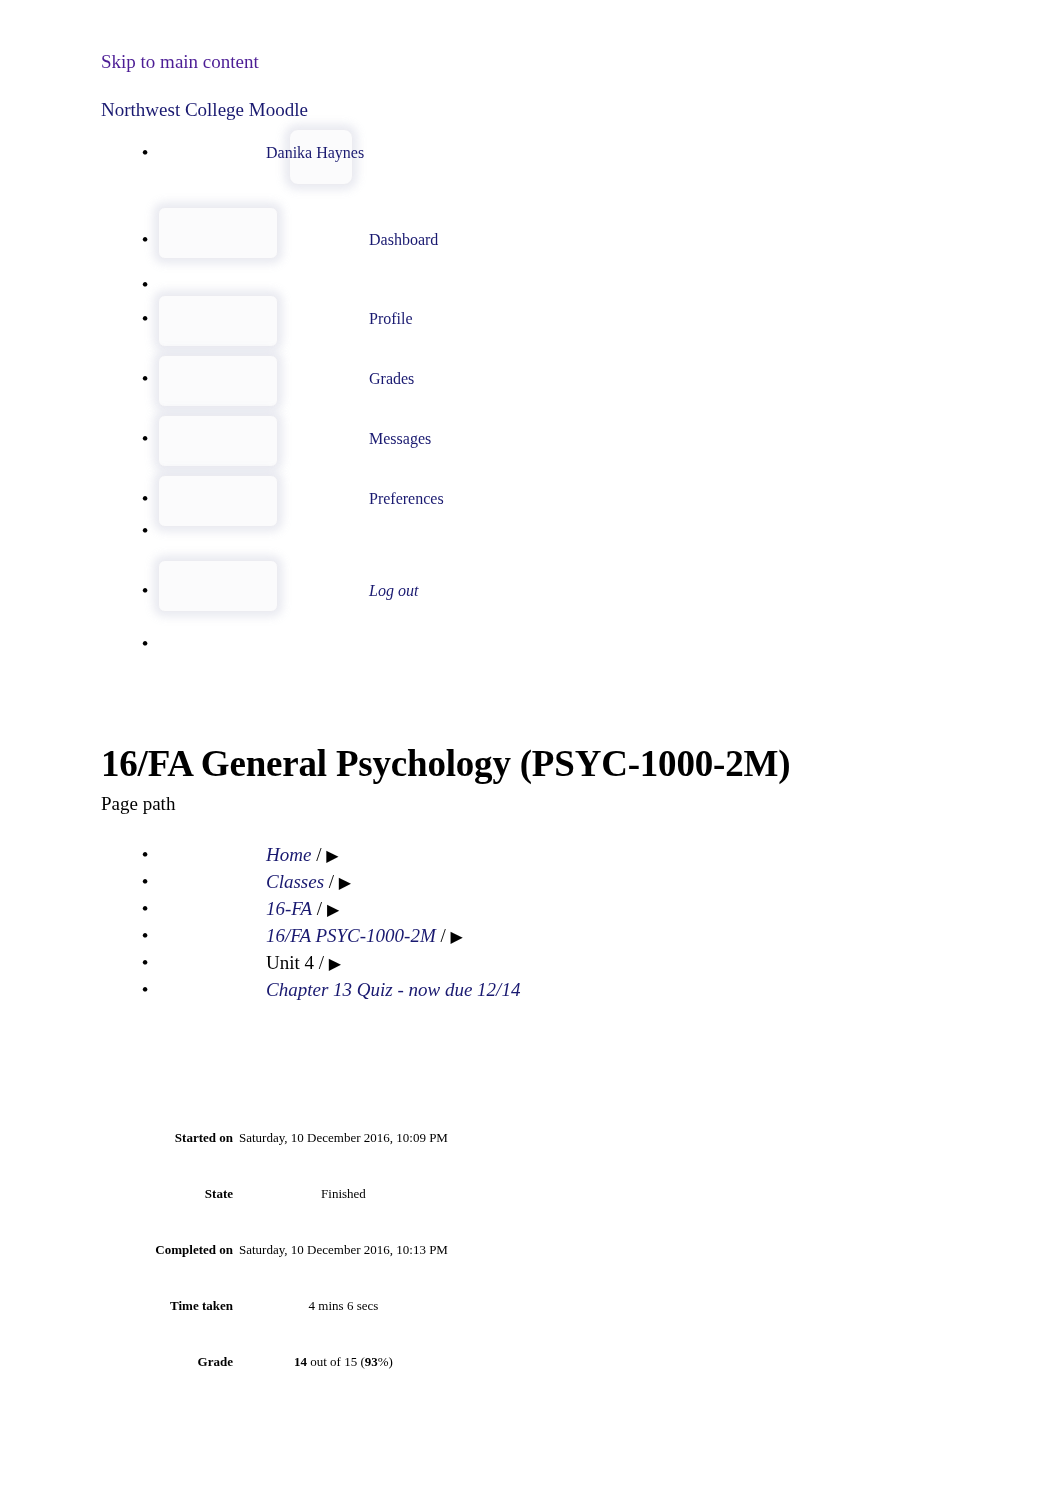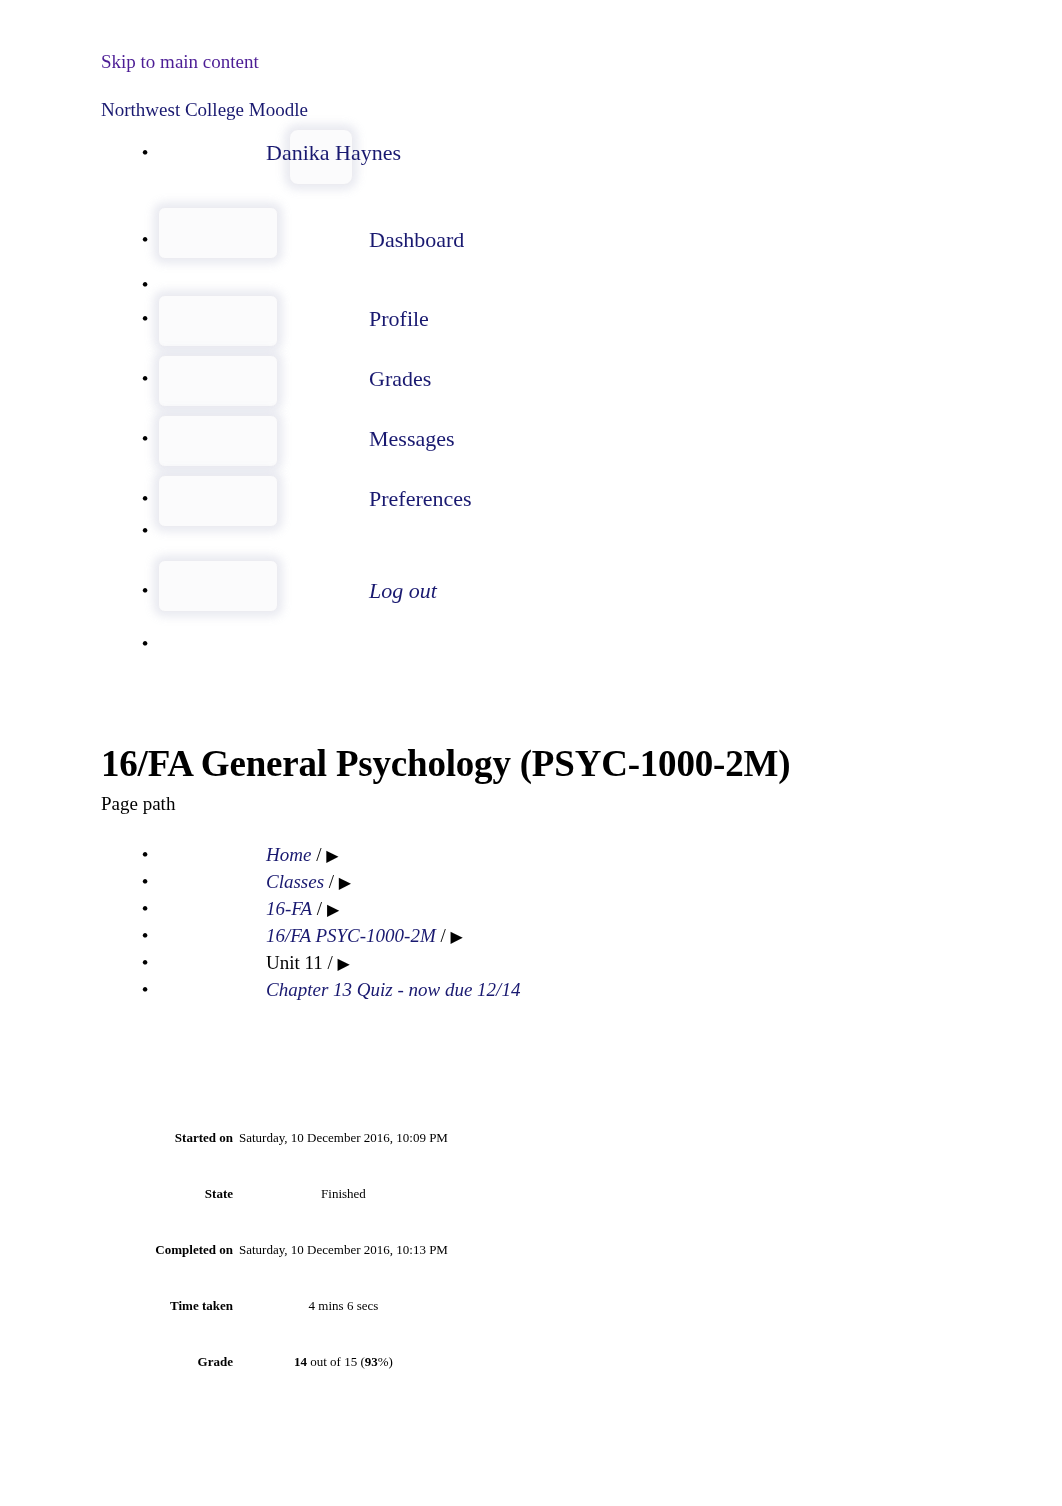--- a/index.html
+++ b/index.html
@@ -65,21 +65,21 @@
     width: 8px;
     text-align: center;
     font-size: 19px;
     line-height: 26px;
     color: #000;
   }
   #user-menu li .mlabel {
     position: absolute;
     left: 167px;
     top: 0;
-    font-size: 22px;
+    font-size: 16px;
     line-height: 26px;
     color: #191970;
     white-space: nowrap;
   }
   
   .ph {
     position: absolute;
     background: #fbfbfc;
     border: 1px solid #e8e8ee;
     border-radius: 7px;
@@ -277,21 +277,21 @@
     <span class="bullet">•</span>
     <span class="crumb-wrap">
       <span class="crumb-link">16/FA PSYC-1000-2M</span>
       <span class="sep">/</span>
       <span class="arrow">▶</span>
     </span>
   </li>
   <li>
     <span class="bullet">•</span>
     <span class="crumb-wrap">
-      <span class="crumb-plain">Unit 11</span>
+      <span class="crumb-plain">Unit 4</span>
       <span class="sep">/</span>
       <span class="arrow">▶</span>
     </span>
   </li>
   <li>
     <span class="bullet">•</span>
     <span class="crumb-wrap">
       <span class="crumb-link">Chapter 13 Quiz - now due 12/14</span>
     </span>
   </li>

